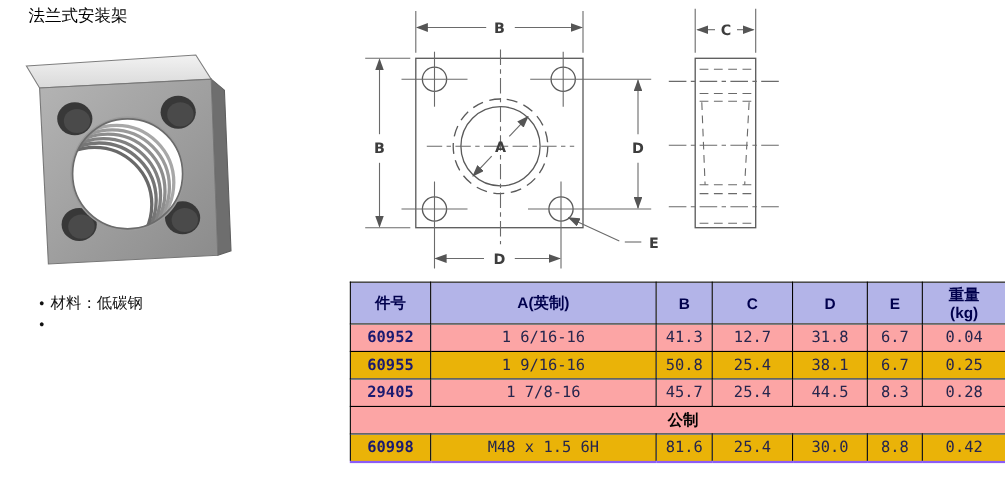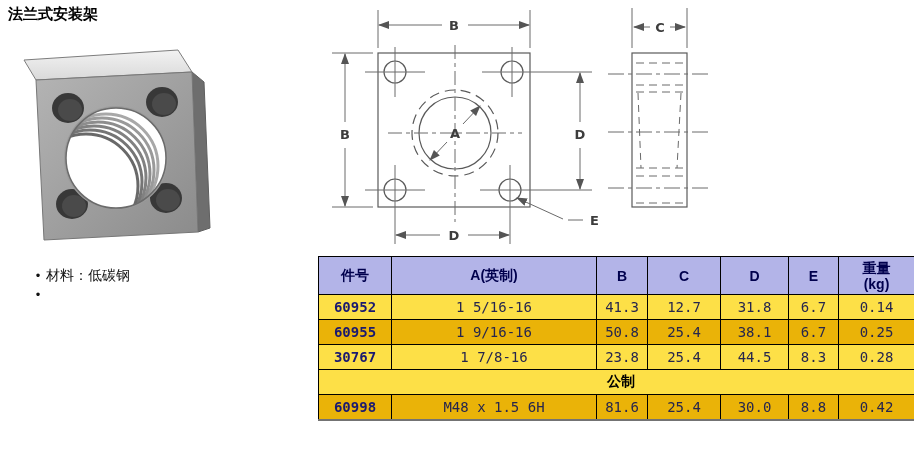--- a/index.html
+++ b/index.html
@@ -1,22 +1,22 @@
 <!DOCTYPE html>
 <html><head>
 <meta charset="utf-8">
 <style>
   html,body{margin:0;padding:0;}
   body{
     width:914px;height:450px;position:relative;background:#ffffff;
     font-family:"Liberation Sans", sans-serif;overflow:hidden;
   }
   .page-title{
-    position:absolute;left:8px;top:5px;
-    font-size:15px;font-weight:bold;color:#000;
+    position:absolute;left:26px;top:5px;
+    font-size:15px;font-weight:normal;color:#000;
   }
   .photo-wrap{position:absolute;left:10px;top:44px;width:205px;height:202px;}
   .bullets{position:absolute;left:30px;top:266px;font-size:14px;color:#111;}
   .bullet-line{display:flex;align-items:flex-start;line-height:19px;}
   .bullet-dot{width:16px;text-align:center;font-size:13px;}
   .drawing-wrap{position:absolute;left:320px;top:0px;width:594px;height:254px;}
 
   
   .spec-table{
     position:absolute;left:318px;top:256px;width:596px;
@@ -25,23 +25,23 @@
     font-size:14px;color:#26264d;
   }
   .spec-table td,.spec-table th{
     border:1px solid #000;padding:0;text-align:center;vertical-align:middle;
     overflow:hidden;white-space:nowrap;
   }
   .spec-table thead th{
     background:#b3b4e8;color:#00004d;font-weight:bold;height:37px;
     font-family:"Liberation Sans",sans-serif;font-size:14px;
   }
-  .spec-table tbody tr{height:25px;background:#fde047;}
+  .spec-table tbody tr{height:25px;background:#fca5a5;}
   .spec-table tbody tr.hl{background:#eab308;}
-  .spec-table tbody tr:last-child td{border-bottom:2px solid #737373;}
+  .spec-table tbody tr:last-child td{border-bottom:2px solid #8b5cf6;}
   .part-cell{font-weight:bold;color:#1a1a70;}
   .section-row td{
     text-align:center;font-weight:bold;color:#000;height:23px;
     font-family:"Liberation Sans",sans-serif;padding-left:9px;
   }
   .wt-line{display:block;line-height:16px;}
 
   
   .dwg-line{stroke:#5a5a5a;stroke-width:1.2;fill:none;}
   .dwg-thin{stroke:#6a6a6a;stroke-width:1;fill:none;}
@@ -207,40 +207,40 @@
       <th>E</th>
       <th>
         <span class="wt-line">重量</span>
         <span class="wt-line">(kg)</span>
       </th>
     </tr>
   </thead>
   <tbody>
     <tr>
       <td class="part-cell">60952</td>
-      <td>1 5/16-16</td>
+      <td>1 6/16-16</td>
       <td>41.3</td>
       <td>12.7</td>
       <td>31.8</td>
       <td>6.7</td>
-      <td>0.14</td>
+      <td>0.04</td>
     </tr>
     <tr class="hl">
       <td class="part-cell">60955</td>
       <td>1 9/16-16</td>
       <td>50.8</td>
       <td>25.4</td>
       <td>38.1</td>
       <td>6.7</td>
       <td>0.25</td>
     </tr>
     <tr>
-      <td class="part-cell">30767</td>
+      <td class="part-cell">29405</td>
       <td>1 7/8-16</td>
-      <td>23.8</td>
+      <td>45.7</td>
       <td>25.4</td>
       <td>44.5</td>
       <td>8.3</td>
       <td>0.28</td>
     </tr>
     <tr class="section-row">
       <td colspan="7">公制</td>
     </tr>
     <tr class="hl">
       <td class="part-cell">60998</td>

